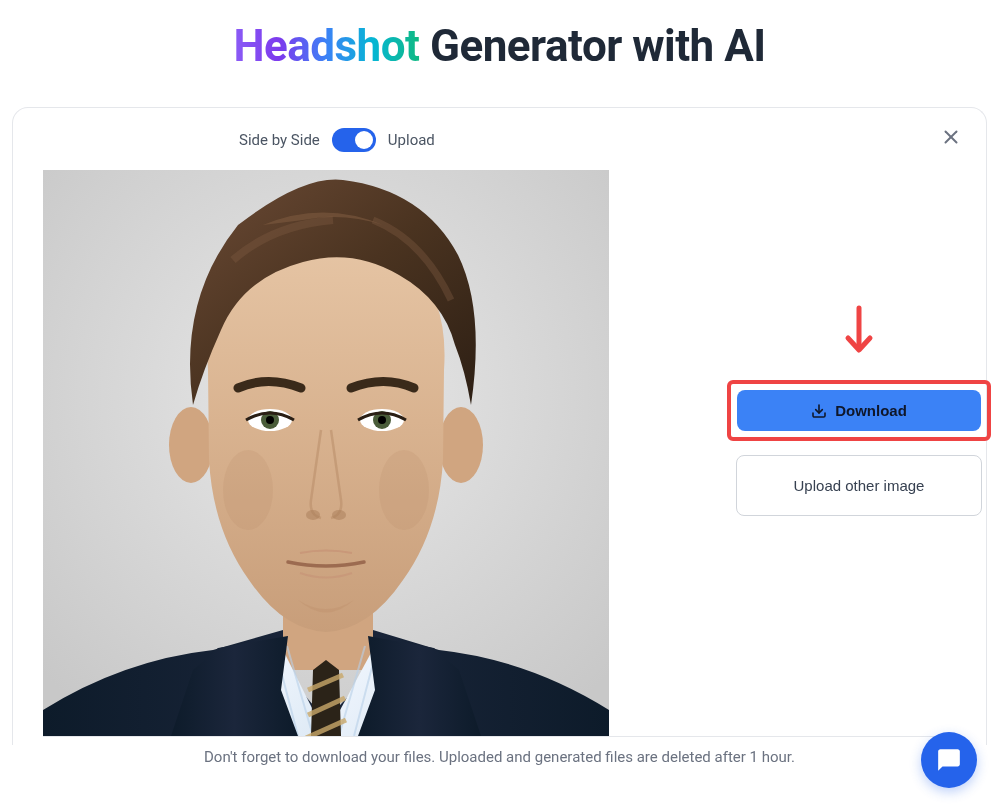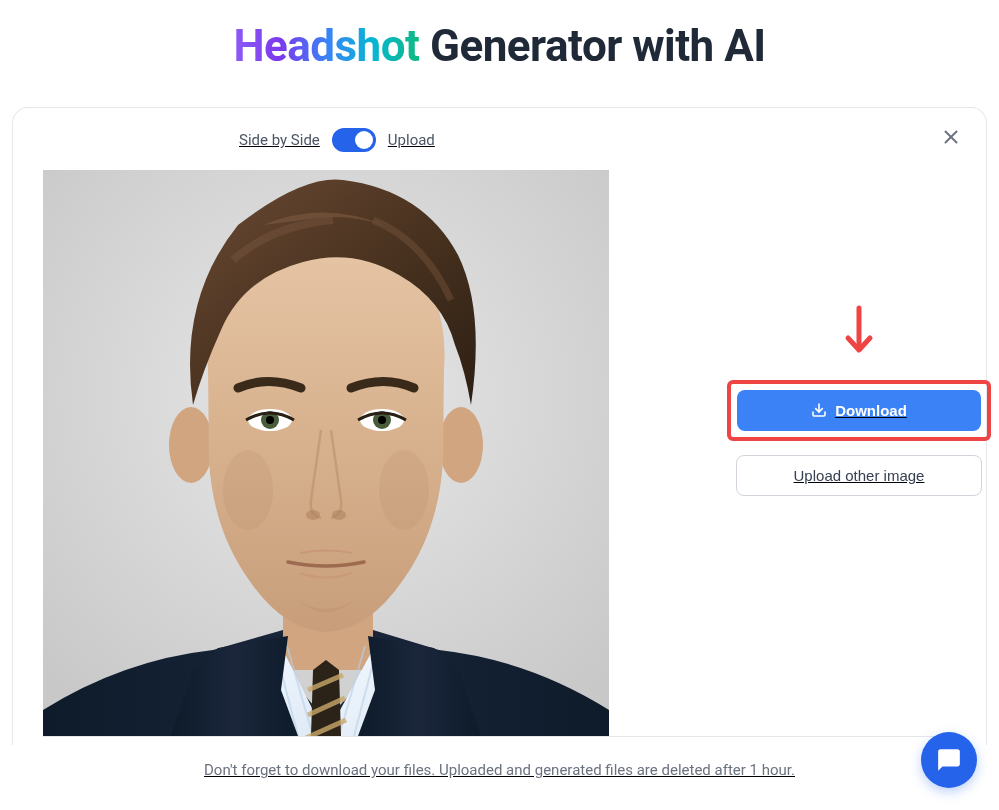--- a/index.html
+++ b/index.html
@@ -37,21 +37,20 @@
     
     .content-panel {
       border-top: 1px solid #e5e7eb;
       border-left: 1px solid #e5e7eb;
       border-right: 1px solid #e5e7eb;
       border-radius: 16px 16px 0 0;
       margin: 0 12px;
       padding: 20px 30px 0;
       height: 638px;
       position: relative;
-      text-decoration: underline;
     }
     
     .view-toggle {
       display: flex;
       align-items: center;
       justify-content: flex-start;
       gap: 12px;
       margin-left: 196px;
       margin-bottom: 18px;
       font-size: 15px;
@@ -134,53 +133,54 @@
       border: 4px solid #ef4444;
       padding: 6px;
       border-radius: 6px;
       width: 264px;
       margin-bottom: 14px;
     }
     
     .download-button {
       width: 100%;
       background: #3b82f6;
-      color: #ffffff;
+      color: #0f172a;
       border: none;
       border-radius: 8px;
       padding: 12px 0;
       font-size: 15px;
       font-weight: 600;
       cursor: pointer;
       display: flex;
+      align-items: center;
       justify-content: center;
       gap: 8px;
     }
     
     .download-button svg {
       width: 16px;
       height: 16px;
     }
     
     .upload-other-button {
       width: 246px;
       background: #fff;
       color: #374151;
       border: 1px solid #d1d5db;
       border-radius: 8px;
-      padding: 11px 0;
+      padding: 21px 0;
       font-size: 15px;
       font-weight: 500;
       cursor: pointer;
     }
     
     .footer-note {
       border-top: 1px solid #e5e7eb;
       text-align: center;
-      padding: 24px 0;
+      padding: 11px 0;
       color: #6b7280;
       font-size: 15px;
     }
     
     .chat-fab {
       position: fixed;
       bottom: 22px;
       right: 22px;
       width: 56px;
       height: 56px;

